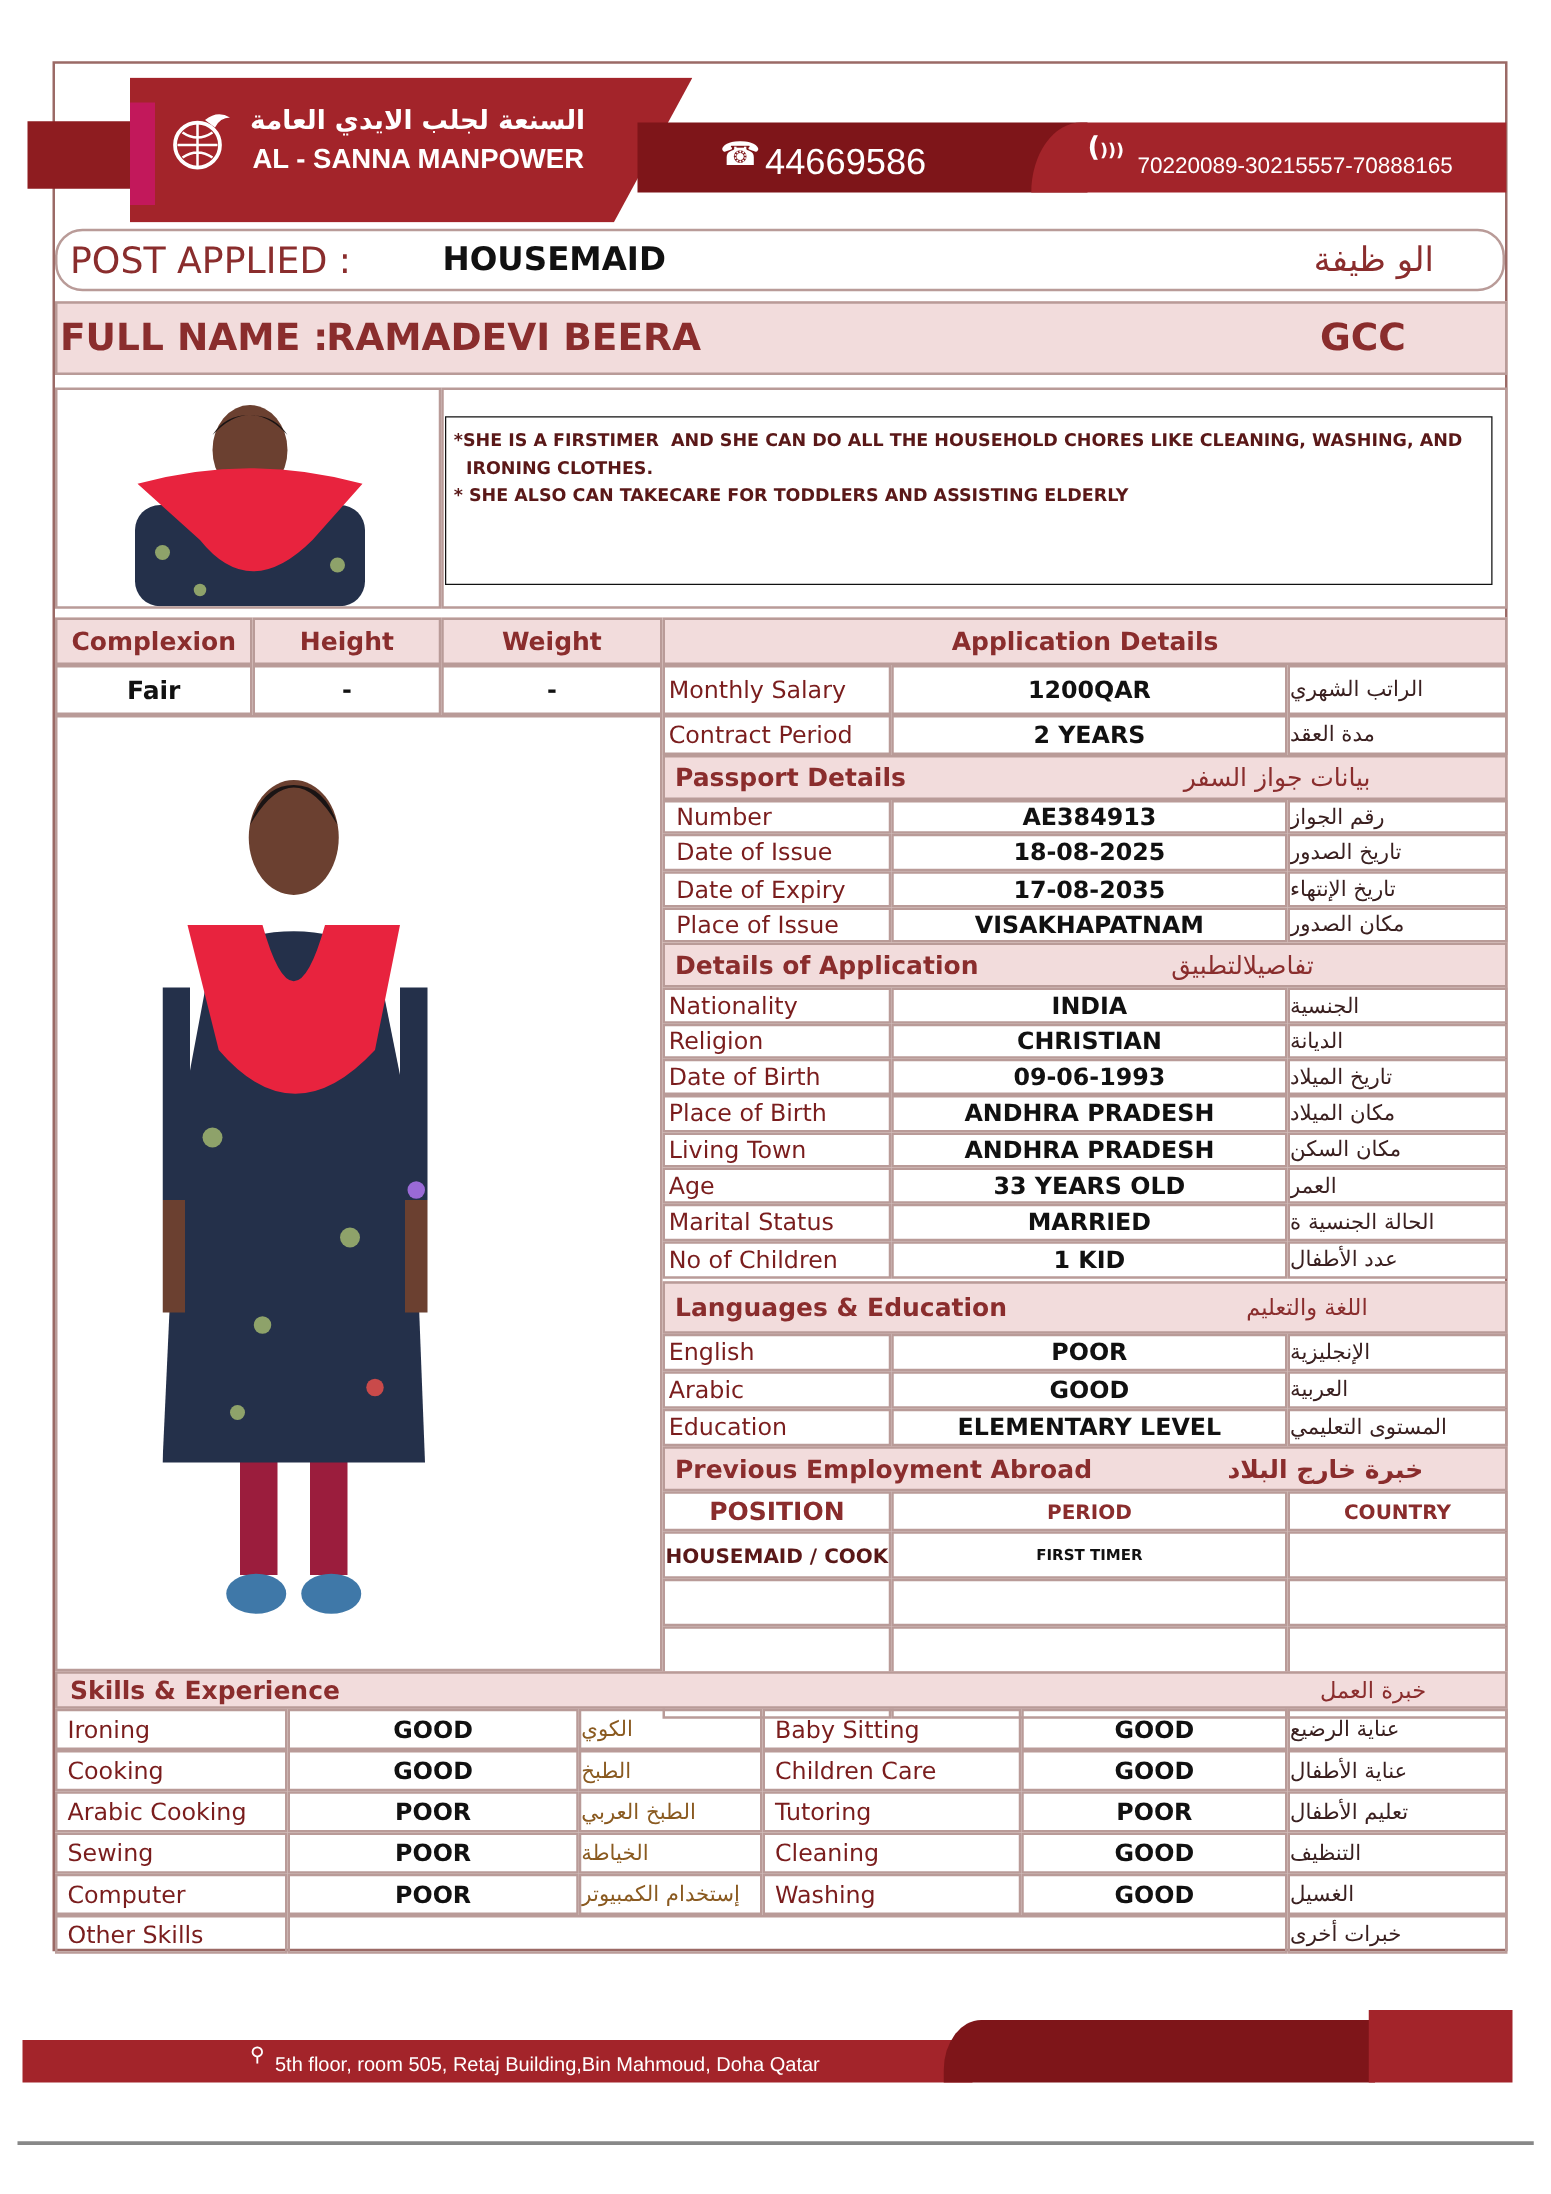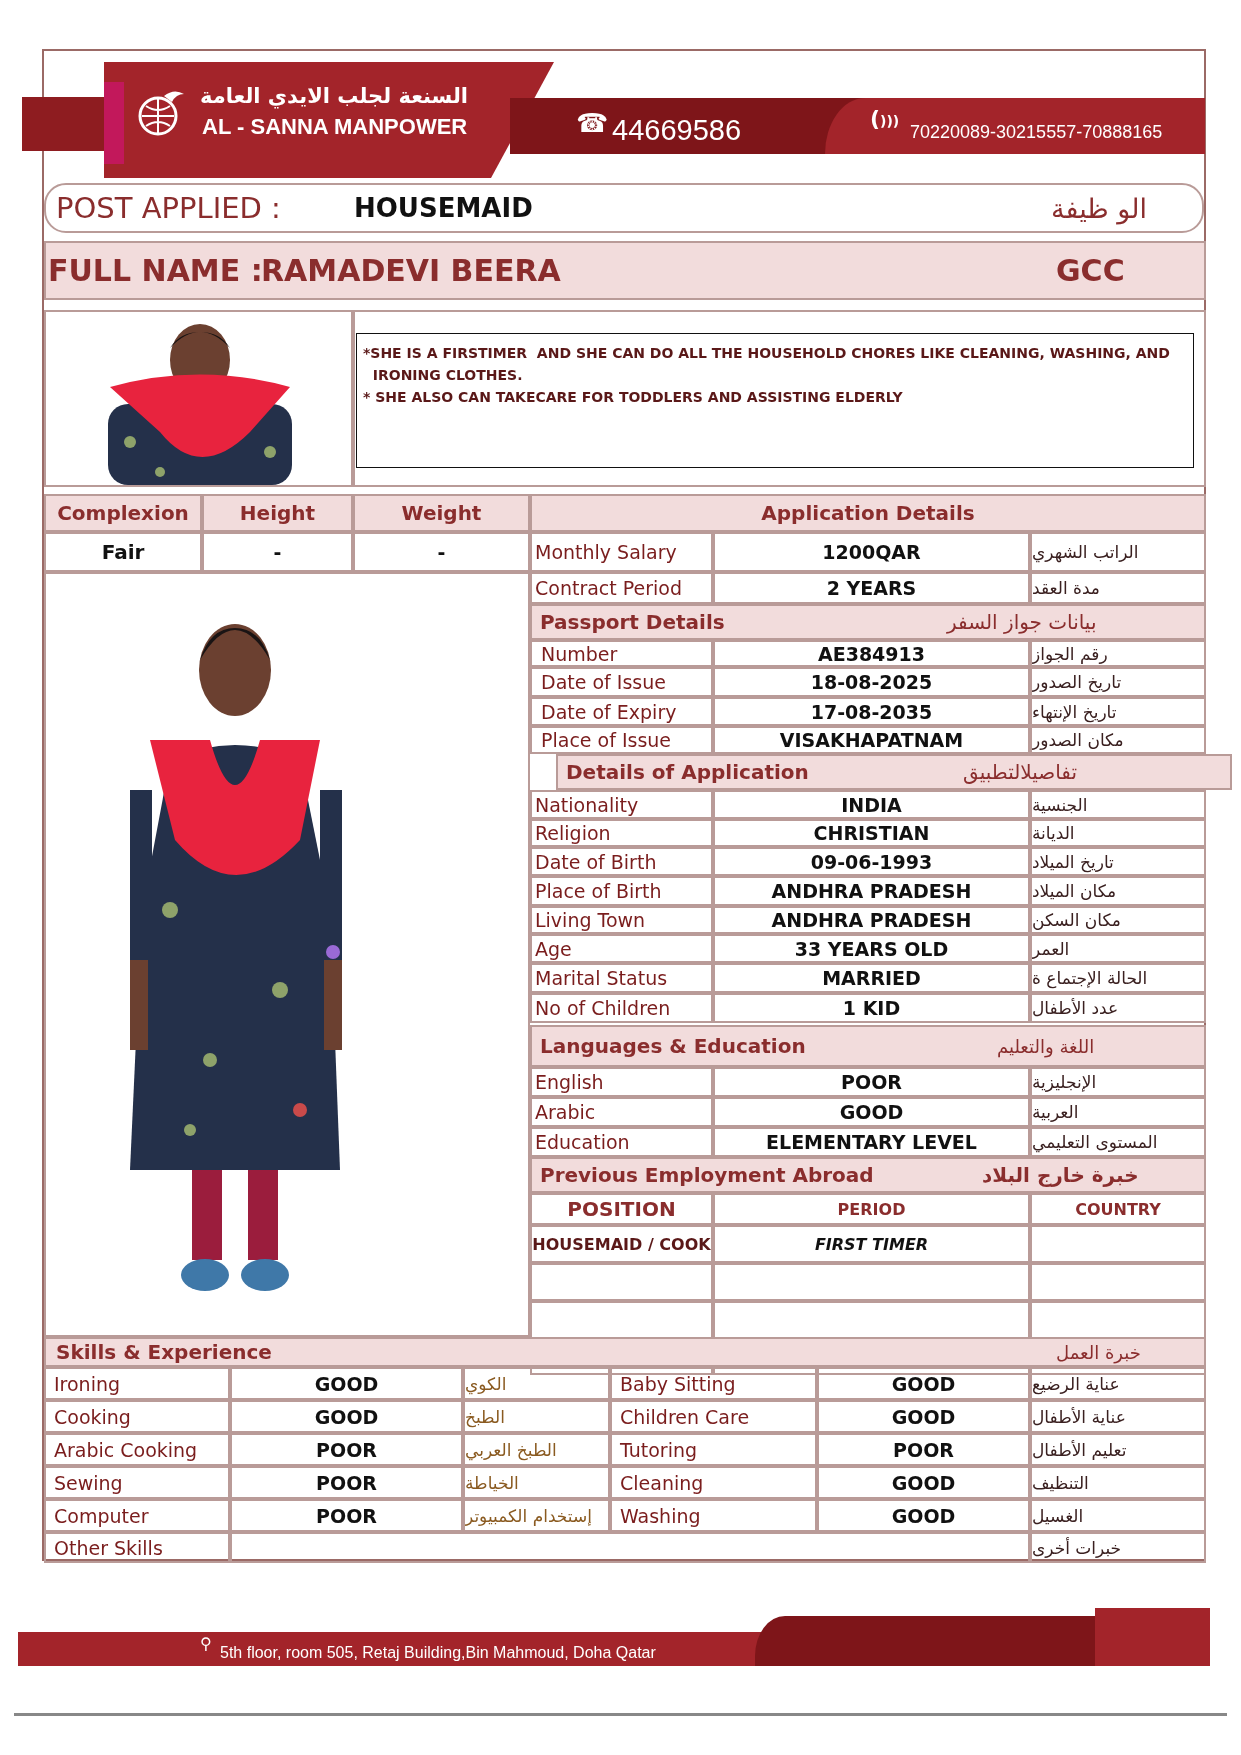--- a/index.html
+++ b/index.html
@@ -179,21 +179,21 @@
       <span class="lbl">Place of Issue</span>
     </div>
     <div class="cell c" style="left:713px;top:726px;width:317px;height:28px;">
       <span class="val">VISAKHAPATNAM</span>
     </div>
     <div class="cell r" style="left:1030px;top:726px;width:176px;height:28px;">
       <span class="ar">مكان الصدور</span>
     </div>
   </div>
 
-<div class="cell pink" style="left:556px;top:754px;width:676px;height:36px;">
+<div class="cell pink" style="left:530px;top:754px;width:676px;height:36px;">
   <span class="sec" style="position:absolute;left:8px;">Details of Application</span>
   <span class="sec" style="position:absolute;left:405px;direction:rtl;font-weight:normal;">تفاصيلالتطبيق</span>
 </div>
 <div id="details-rows">
     <div class="cell" style="left:530px;top:790px;width:183px;height:29px;">
       <span class="lbl">Nationality</span>
     </div>
     <div class="cell c" style="left:713px;top:790px;width:317px;height:29px;">
       <span class="val">INDIA</span>
     </div>
@@ -245,21 +245,21 @@
     <div class="cell r" style="left:1030px;top:934px;width:176px;height:29px;">
       <span class="ar">العمر</span>
     </div>
     <div class="cell" style="left:530px;top:963px;width:183px;height:30px;">
       <span class="lbl">Marital Status</span>
     </div>
     <div class="cell c" style="left:713px;top:963px;width:317px;height:30px;">
       <span class="val">MARRIED</span>
     </div>
     <div class="cell r" style="left:1030px;top:963px;width:176px;height:30px;">
-      <span class="ar">الحالة الإجتماع   ة</span>
+      <span class="ar">الحالة الجنسية   ة</span>
     </div>
     <div class="cell" style="left:530px;top:993px;width:183px;height:30px;">
       <span class="lbl">No of Children</span>
     </div>
     <div class="cell c" style="left:713px;top:993px;width:317px;height:30px;">
       <span class="val">1 KID</span>
     </div>
     <div class="cell r" style="left:1030px;top:993px;width:176px;height:30px;">
       <span class="ar">عدد الأطفال</span>
     </div>
@@ -310,21 +310,21 @@
     <div class="cell c" style="left:713px;top:1193px;width:317px;height:32px;">
       <span class="sec" style="font-size: 16px;">PERIOD</span>
     </div>
     <div class="cell c" style="left:1030px;top:1193px;width:176px;height:32px;">
       <span class="sec" style="font-size: 16px;">COUNTRY</span>
     </div>
     <div class="cell c" style="left:530px;top:1225px;width:183px;height:38px;">
       <span class="val" style="font-size: 16px; color: rgb(90, 24, 24);">HOUSEMAID / COOK</span>
     </div>
     <div class="cell c" style="left:713px;top:1225px;width:317px;height:38px;">
-      <span class="val" style="font-size: 16px; font-style: italic;">FIRST TIMER</span>
+      <span class="val" style="font-size: 12px;">FIRST TIMER</span>
     </div>
     <div class="cell c" style="left:1030px;top:1225px;width:176px;height:38px;">
       <span class="val" style="font-size: 16px;"></span>
     </div>
     <div class="cell c" style="left:530px;top:1263px;width:183px;height:38px;">
       <span class="val" style="font-size: 16px; color: rgb(90, 24, 24);"></span>
     </div>
     <div class="cell c" style="left:713px;top:1263px;width:317px;height:38px;">
       <span class="val" style="font-size: 16px;"></span>
     </div>

